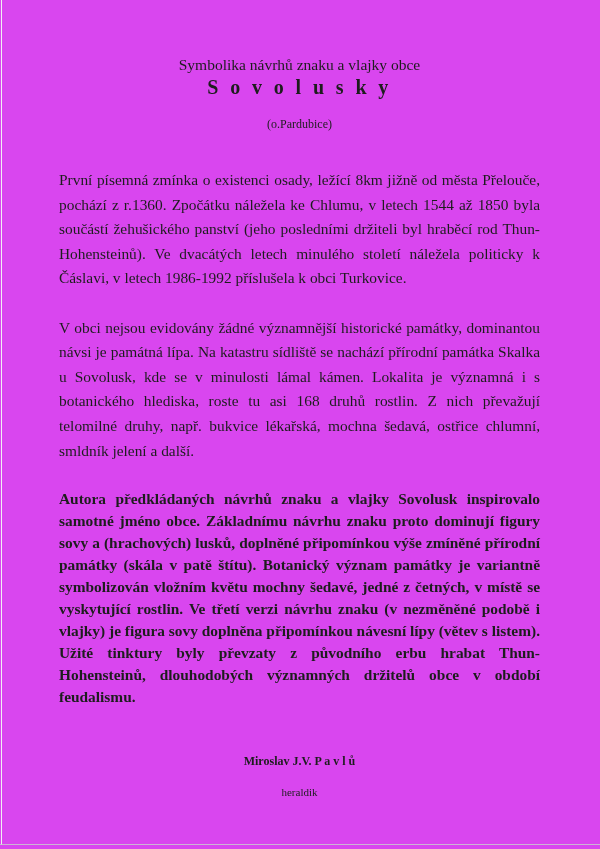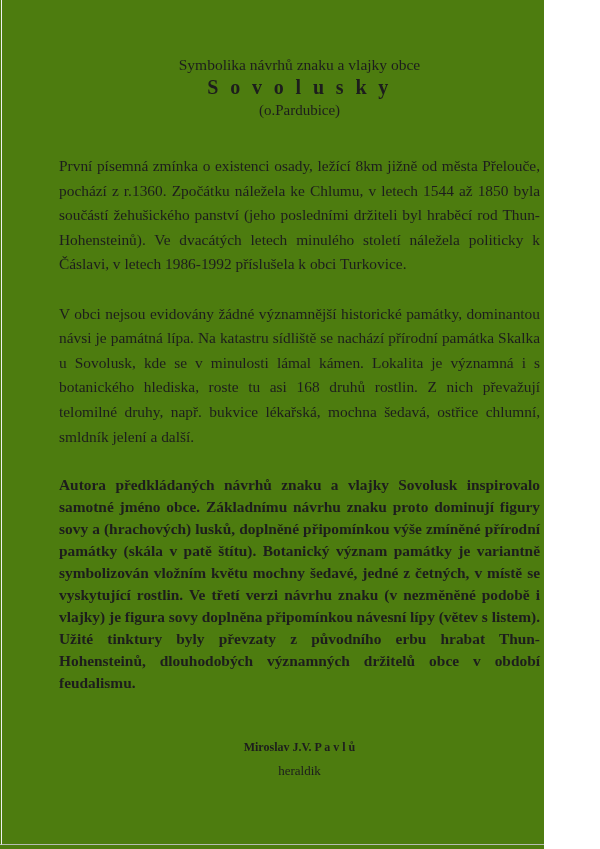--- a/index.html
+++ b/index.html
@@ -2,23 +2,23 @@
 <html><head>
 <meta charset="utf-8">
 <style>
   html, body {
     margin: 0;
     padding: 0;
     background: #ffffff;
   }
   .page {
     position: relative;
-    width: 544px;
+    width: 600px;
     height: 849px;
-    background: #4d7c0f;
+    background: #d946ef;
     overflow: hidden;
     font-family: "Liberation Serif", "DejaVu Serif", serif;
     color: #1d1d1d;
     box-sizing: border-box;
   }
   
   .scan-edge-bottom {
     position: absolute;
     left: 0;
     right: 0;
@@ -52,23 +52,23 @@
     text-align: center;
     font-size: 20px;
     line-height: 22px;
     font-weight: bold;
     letter-spacing: 3.4px;
     margin-top: 1px;
     white-space: pre;
   }
   .doc-district {
     text-align: center;
-    font-size: 15px;
+    font-size: 12px;
     line-height: 20px;
-    margin-top: 2px;
+    margin-top: 16px;
     white-space: pre;
   }
   .para {
     text-align: justify;
     font-size: 15.4px;
     line-height: 24.6px;
     margin: 8px;
     hyphens: none;
   }
   .para-1 { margin-top: 34px; }
@@ -82,23 +82,23 @@
     text-align: center;
     margin-top: 43px;
   }
   .sign-name {
     font-size: 12px;
     font-weight: bold;
     line-height: 20px;
     white-space: pre;
   }
   .sign-role {
-    font-size: 13px;
+    font-size: 11px;
     line-height: 21px;
-    margin-top: 3px;
+    margin-top: 11px;
     white-space: pre;
   }
 </style>
 </head>
 <body>
 
 <div class="page">
 
   <div class="scan-edge-left"></div>
   <div class="scan-edge-bottom"></div>

